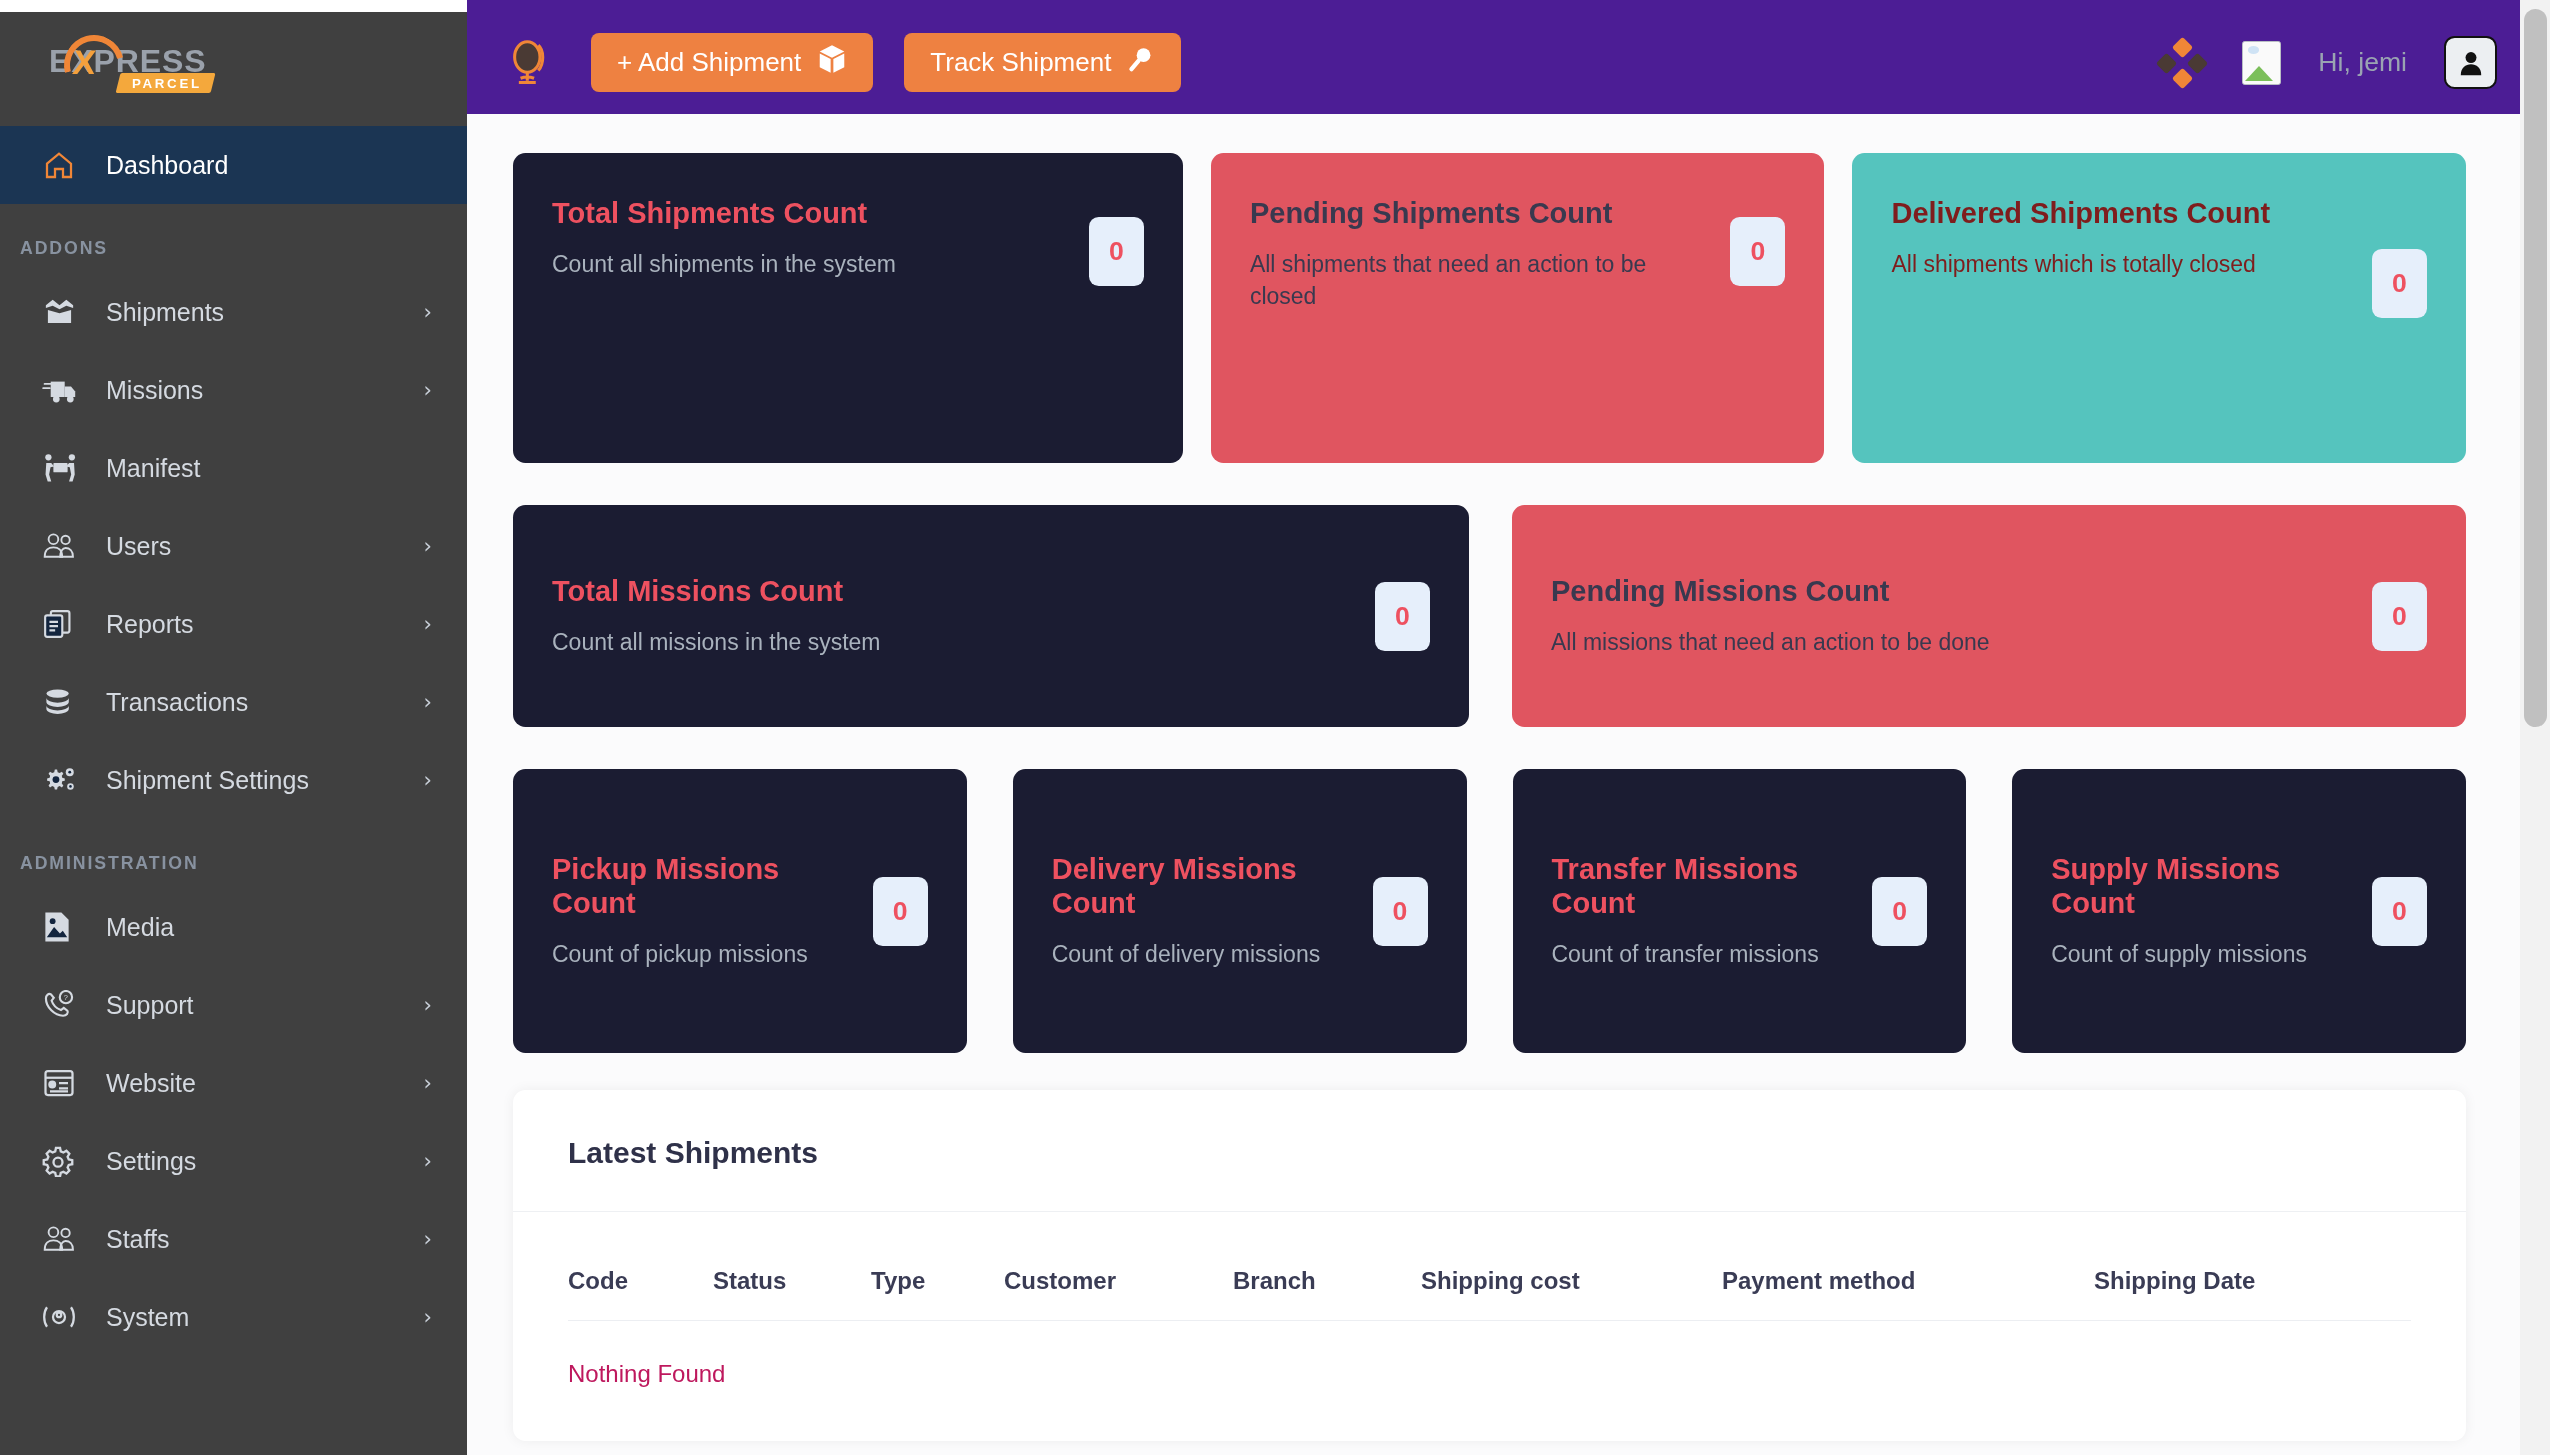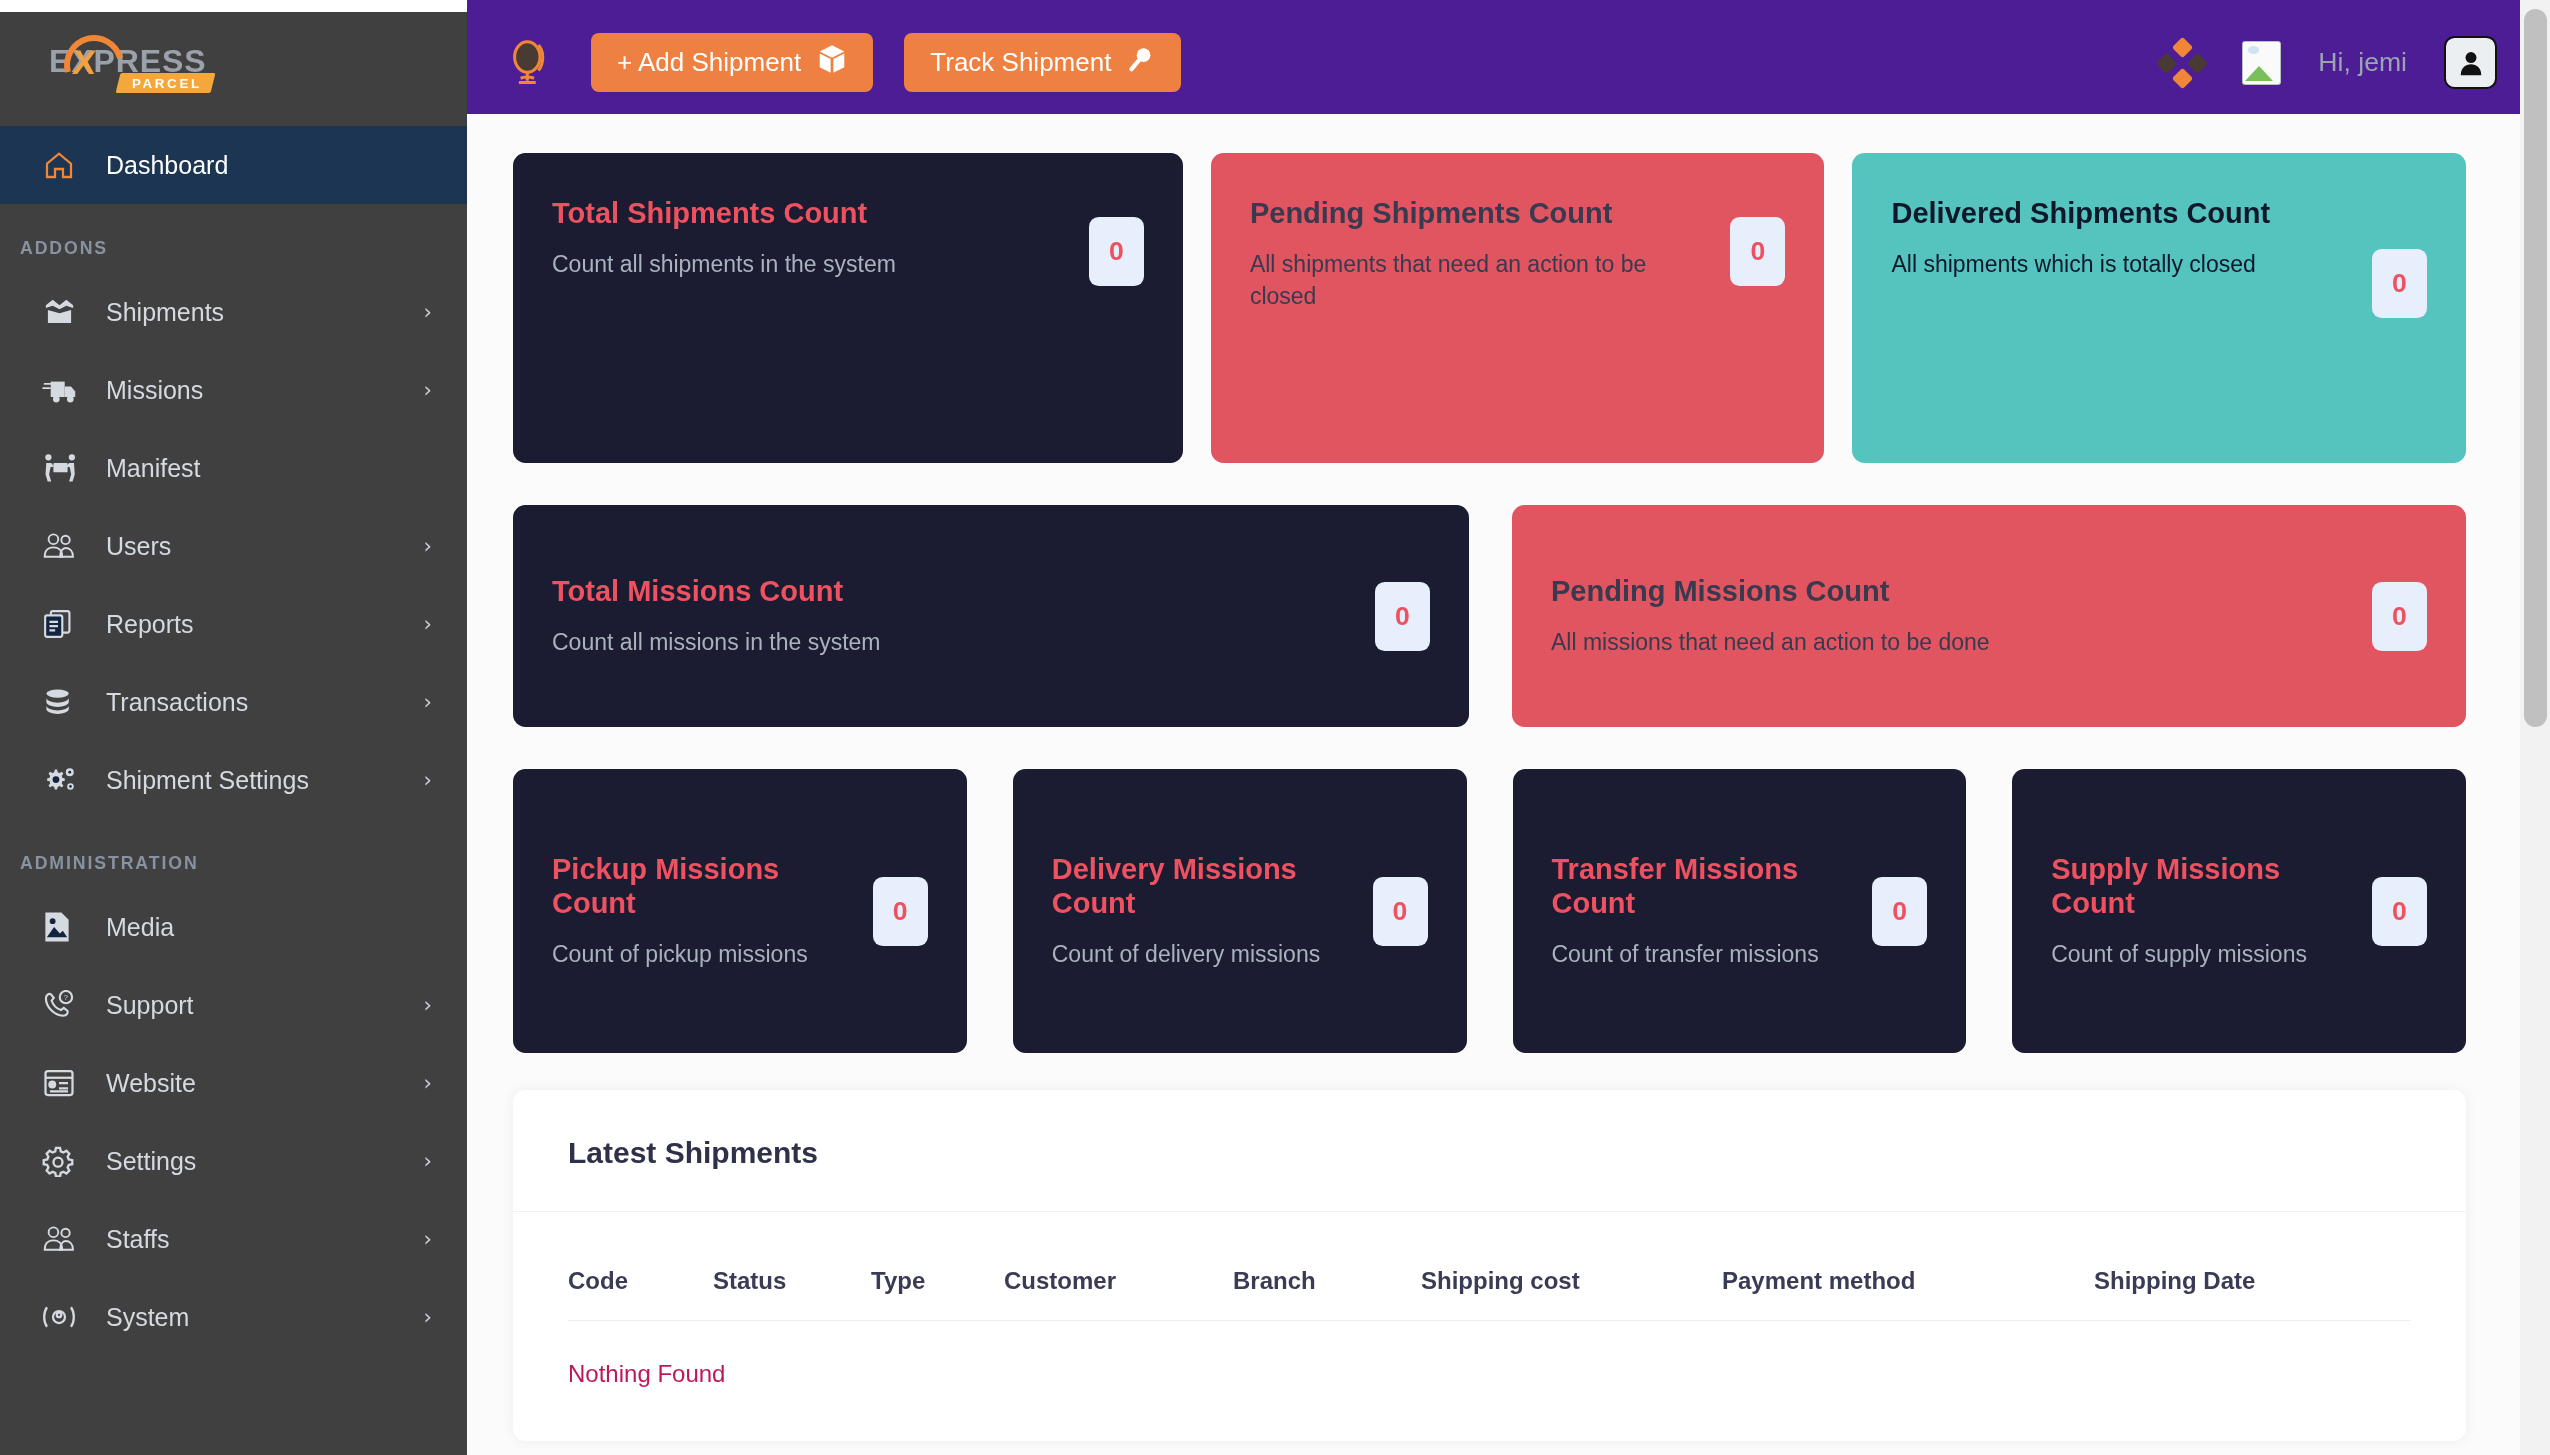--- a/index.html
+++ b/index.html
@@ -132,21 +132,21 @@
   }
 
   
   #main {
     position: absolute; left: 467px; top: 114px;
     width: 2053px; height: 1341px;
     background: #fbfbfc;
     padding: 39px 54px 0 46px;
     overflow: hidden;
   }
-  .row { display: flex; gap: 0; margin-bottom: 42px; justify-content: flex-end; }
+  .row { display: flex; gap: 0; margin-bottom: 42px; }
 
   .card {
     border-radius: 12.4px;
     padding: 43px 39px;
     display: flex; align-items: flex-start;
     position: relative;
   }
   .card .text { flex: 1; padding-right: 16px; }
   .card .c-title {
     font-size: 29px; font-weight: bold; line-height: 1.18;
@@ -161,21 +161,21 @@
     display: flex; align-items: center; justify-content: center;
     padding: 0 16px;
     flex-shrink: 0;
   }
   .card.dark { background:#1B1C32; }
   .card.dark .c-title { color:#EE5160; }
   .card.dark .c-desc { color:#a9b2bd; }
   .card.red  { background:#E05560; }
   .card.red .c-title, .card.red .c-desc { color:#39394f; }
   .card.teal { background:#55C4BE; }
-  .card.teal .c-title, .card.teal .c-desc { color:#0f172a; }
+  .card.teal .c-title, .card.teal .c-desc { color:#7f1d1d; }
 
   .card.wide-badge { align-items: center; }
 
   
   .panel {
     background:#ffffff; border-radius:12.4px;
     box-shadow: 0 0 12.4px rgba(0,0,0,0.06);
     padding: 0;
     width: 1953px;
   }

